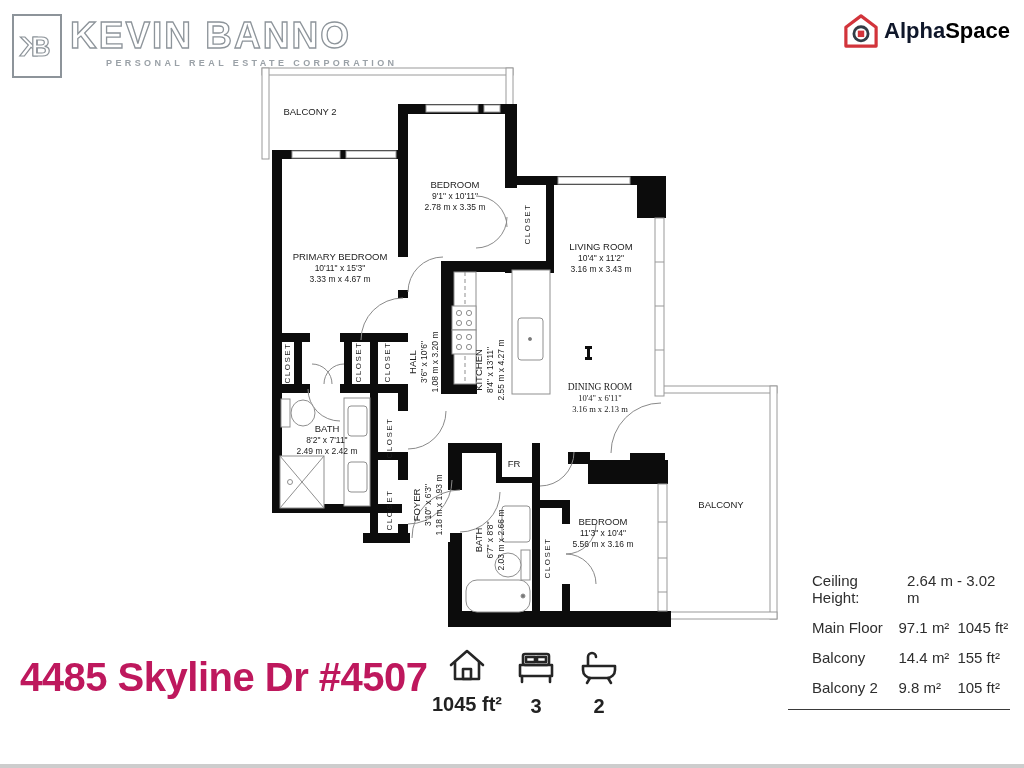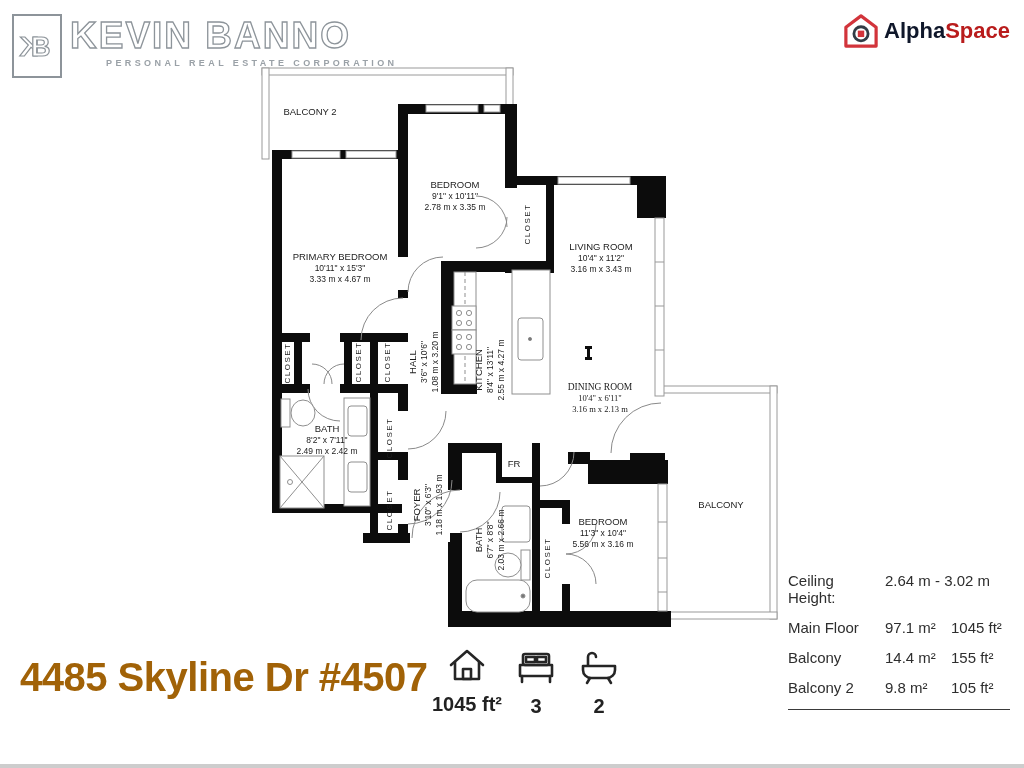--- a/index.html
+++ b/index.html
@@ -5,45 +5,45 @@
   html,body{margin:0;padding:0;background:#fff;}
   #page{position:relative;width:1024px;height:768px;background:#fff;overflow:hidden;
         font-family:"Liberation Sans",sans-serif;}
   
   #kb-box{position:absolute;left:12px;top:14px;width:46px;height:60px;border:2px solid #8d949a;}
   #kevin-name-svg{position:absolute;left:70px;top:12px;}
   #kevin-sub{position:absolute;left:74px;top:58px;font-size:9px;letter-spacing:3.4px;color:#9aa1a7;font-weight:700;margin-left:32px;}
   #alphaspace{position:absolute;right:14px;top:14px;display:flex;align-items:center;gap:6px;}
   #alphaspace .as-text{font-size:22px;font-weight:700;}
   #alphaspace .as-alpha{color:#0f172a;}
-  #alphaspace .as-space{color:#b91c1c;}
+  #alphaspace .as-space{color:#000000;}
   
   #plan-svg{position:absolute;left:0;top:0;}
   #plan-labels{position:absolute;left:0;top:0;width:1024px;height:768px;pointer-events:none;}
   .room-label{position:absolute;transform:translate(-50%,-50%);text-align:center;color:#1c1c1c;
               white-space:nowrap;line-height:1.3;}
   .room-label.rot{transform:translate(-50%,-50%) rotate(-90deg);}
   .room-name{font-size:9.5px;font-weight:400;}
   .room-dims{font-size:8.5px;font-weight:400;}
   .closet-label{position:absolute;transform:translate(-50%,-50%) rotate(-90deg);
                 font-size:8px;letter-spacing:1.5px;color:#1c1c1c;white-space:nowrap;}
   
-  #address{position:absolute;left:20px;top:655px;color:#a16207;text-align:center;}
+  #address{position:absolute;left:20px;top:655px;color:#be185d;text-align:center;}
   #address .addr-line1{font-size:40px;font-weight:700;letter-spacing:-0.5px;}
   #address .addr-line2{font-size:27px;font-weight:400;margin-top:2px;margin-left:4px;}
   
   .stat{position:absolute;text-align:center;color:#222;}
   .stat .stat-num{font-size:20px;font-weight:700;margin-top:2px;}
   #stat-area{left:426px;top:643px;width:82px;}
   #stat-beds{left:505px;top:645px;width:62px;}
   #stat-baths{left:568px;top:645px;width:62px;}
   
   #area-table{position:absolute;left:788px;top:572px;width:222px;color:#2e2e2e;font-size:15px;}
   .trow{display:flex;margin-bottom:13px;}
-  .tcell.lab{width:97px;}
+  .tcell.lab{width:97px;margin-left:24px;}
   .tcell.v1{width:66px;}
   .tcell.v2{width:59px;}
   #table-rule{border-top:1.5px solid #3a3a3a;margin:2px 0 11px 0;}
   .trow.total{font-weight:700;}
   
   #disclaimer{position:absolute;left:115px;right:0;bottom:7px;text-align:center;
               font-size:10px;color:#5a5a5a;letter-spacing:0.4px;}
   #bottom-bar{position:absolute;left:0;bottom:0;width:100%;height:4px;background:#cdcdcd;}
 </style>
 </head>

